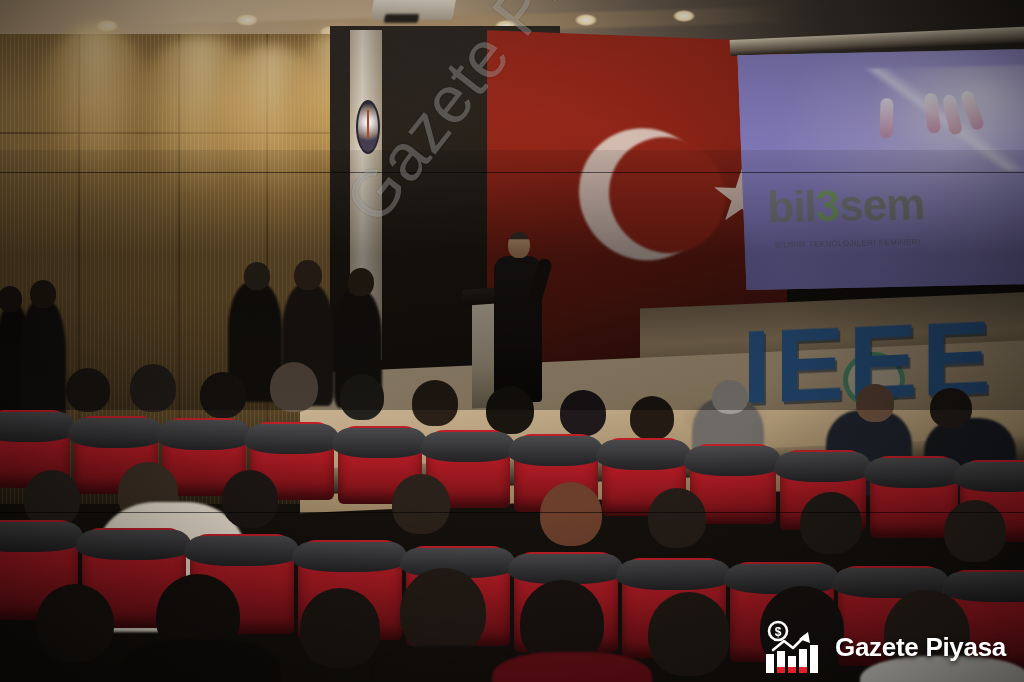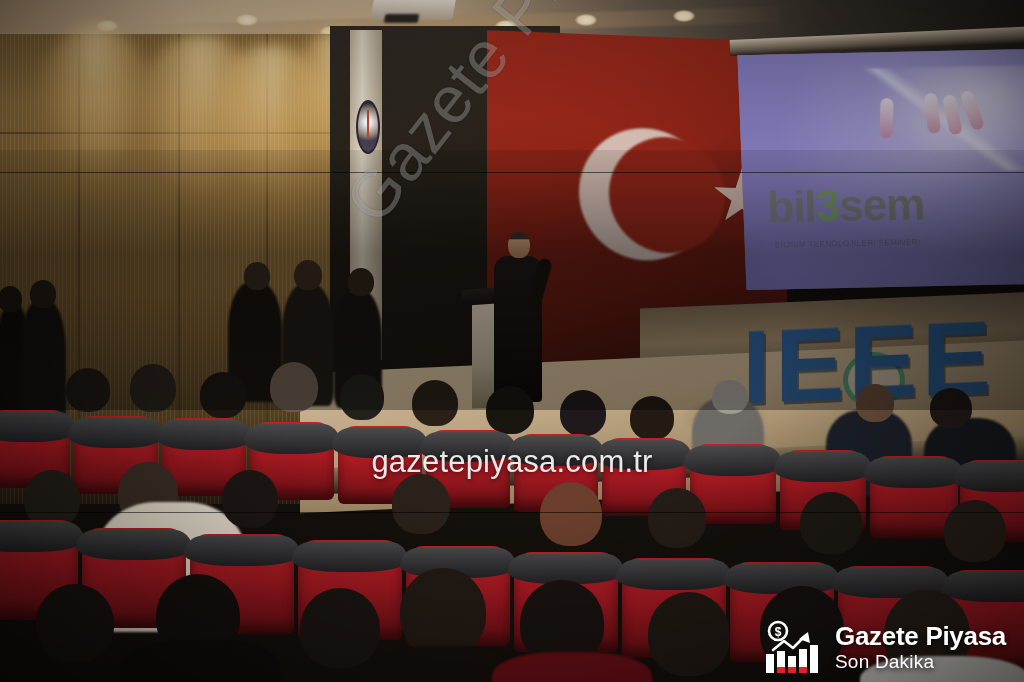--- a/index.html
+++ b/index.html
@@ -618,21 +618,20 @@
 
     <div class="vignette"></div>
     <div class="text-scrim"></div>
     <div class="rule" style="top:172px;"></div>
     <div class="rule" style="top:512px;"></div>
   </div>
 
   <div class="wm-diagonal">Gazete Piyasa</div>
 
 
-  <div class="wm-url">gazetepiyasa.com.tr</div>
 
   <div class="brand">
     <div class="brand-mark">
       <svg viewBox="0 0 62 54" width="62" height="54" aria-hidden="true">
 
         <circle cx="14" cy="11" r="9" fill="none" stroke="#ffffff" stroke-width="2.6"></circle>
         <text x="14" y="15.5" font-family="'Liberation Sans', sans-serif" font-size="12" font-weight="bold" fill="#ffffff" text-anchor="middle">$</text>
 
         <polyline points="9,30 20,21 29,28 41,16" fill="none" stroke="#ffffff" stroke-width="2.6" stroke-linejoin="round" stroke-linecap="round"></polyline>
         <polygon points="44,12 46,23 35,19" fill="#ffffff"></polygon>
@@ -643,17 +642,16 @@
         <rect x="35" y="29" width="8" height="24" fill="#ffffff"></rect>
         <rect x="46" y="25" width="8" height="28" fill="#ffffff"></rect>
 
         <rect x="13" y="47" width="8" height="6" fill="#e0202a"></rect>
         <rect x="24" y="47" width="8" height="6" fill="#e0202a"></rect>
         <rect x="35" y="47" width="8" height="6" fill="#e0202a"></rect>
       </svg>
     </div>
     <div class="brand-text">
       <span class="brand-title">Gazete Piyasa</span>
-      <span class="brand-sub">Son Dakika</span>
     </div>
   </div>
 
 </div>
 
 </body></html>

